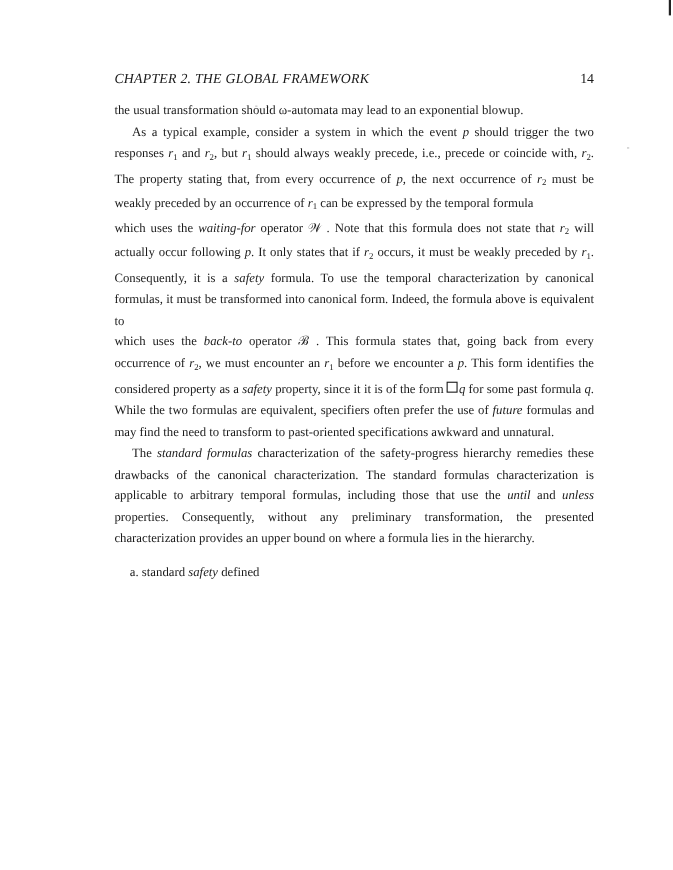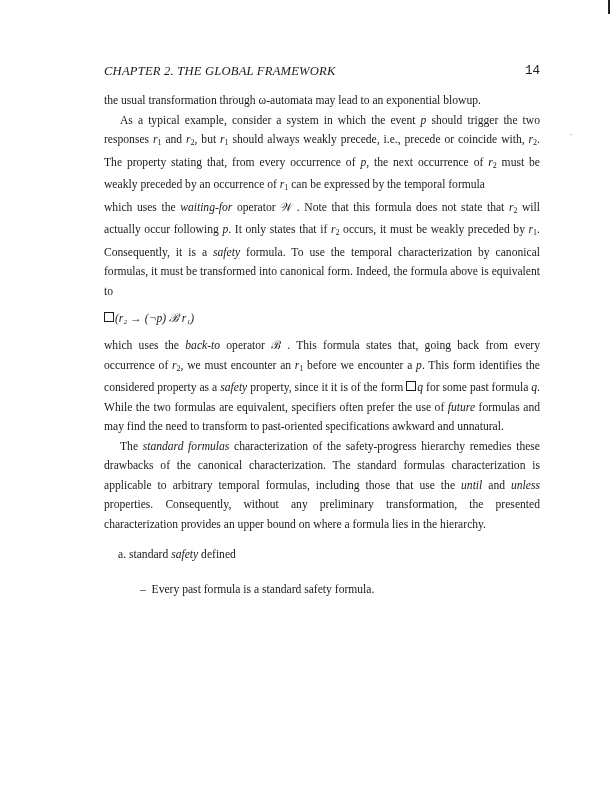--- a/index.html
+++ b/index.html
@@ -3,21 +3,21 @@
 <meta charset="utf-8">
 <style>
   html, body { margin:0; padding:0; background:#ffffff; }
   body { width:612px; height:791px; position:relative; overflow:hidden;
          font-family:"DejaVu Serif","Liberation Serif",serif; color:#1a1a1a; }
   .page { position:absolute; left:0; top:0; width:612px; height:595px; }
   .corner-mark { position:absolute; right:2px; top:0; width:2px; height:14px; background:#222; }
   .running-head { position:absolute; left:104px; top:64px; width:436px; height:16px;
                   font-family:"Liberation Serif",serif; font-size:12.6px; }
   .running-head .title { position:absolute; left:0; top:0; font-style:italic; letter-spacing:0.2px; }
-  .running-head .num { position:absolute; right:0; top:0;font-family:Liberation Mono, monospace; }
+  .running-head .num { position:absolute; right:0; top:0; }
   .body { position:absolute; left:104px; top:91px; width:436px;
           font-family:"Liberation Serif",serif; font-size:11.6px; line-height:19.55px;
           text-align:justify; }
   .p { margin:0; }
   .indent { text-indent:16px; }
   .formula { margin:8px 0 7px 0; text-align:left; }
   .i { font-style:italic; }
   .sub { font-size:8px; vertical-align:-2px; }
   .box { display:inline-block; width:8px; height:8px; border:1px solid #1a1a1a; vertical-align:0px; margin-right:1px; }
   .item-a { margin:11px 0 0 14px; text-align:left; }
@@ -32,31 +32,29 @@
   <div class="speck" style="left:232px;top:96px;"></div>
   <div class="speck" style="left:242px;top:97px;"></div>
   <div class="speck" style="left:570px;top:134px;"></div>
 
   <div class="running-head">
     <span class="title">CHAPTER 2.  THE GLOBAL FRAMEWORK</span>
     <span class="num">14</span>
   </div>
 
   <div class="body">
-    <p class="p">the usual transformation through ω-automata may lead to an exponential blowup.</p>
+    <p class="p">the usual transformation should ω-automata may lead to an exponential blowup.</p>
 
     <p class="p indent"><span>As a typical example, consider a system in which the event </span><span class="i">p</span><span> should trigger the two responses </span><span class="i">r</span><span class="sub">1</span><span> and </span><span class="i">r</span><span class="sub">2</span><span>, but </span><span class="i">r</span><span class="sub">1</span><span> should always weakly precede, i.e., precede or coincide with, </span><span class="i">r</span><span class="sub">2</span><span>.  The property stating that, from every occurrence of </span><span class="i">p</span><span>, the next occurrence of </span><span class="i">r</span><span class="sub">2</span><span> must be weakly preceded by an occurrence of </span><span class="i">r</span><span class="sub">1</span><span> can be expressed by the temporal formula</span></p>
 
 
     <p class="p"><span>which uses the </span><span class="i">waiting-for</span><span> operator  𝒲 .  Note that this formula does not state that </span><span class="i">r</span><span class="sub">2</span><span> will actually occur following </span><span class="i">p</span><span>.  It only states that if </span><span class="i">r</span><span class="sub">2</span><span> occurs, it must be weakly preceded by </span><span class="i">r</span><span class="sub">1</span><span>.  Consequently, it is a </span><span class="i">safety</span><span> formula.  To use the temporal characterization by canonical formulas, it must be transformed into canonical form. Indeed, the formula above is equivalent to</span></p>
 
-    <p class="p formula"><span class="box"></span><span class="i">(r₂ → (¬p) ℬ r₁)</span></p>
 
     <p class="p"><span>which uses the </span><span class="i">back-to</span><span> operator  ℬ .  This formula states that, going back from every occurrence of </span><span class="i">r</span><span class="sub">2</span><span>, we must encounter an </span><span class="i">r</span><span class="sub">1</span><span> before we encounter a </span><span class="i">p</span><span>.  This form identifies the considered property as a </span><span class="i">safety</span><span> property, since it it is of the form </span><span class="box"></span><span class="i">q</span><span> for some past formula </span><span class="i">q</span><span>.  While the two formulas are equivalent, specifiers often prefer the use of </span><span class="i">future</span><span> formulas and may find the need to transform to past-oriented specifications awkward and unnatural.</span></p>
 
     <p class="p indent"><span>The </span><span class="i">standard formulas</span><span> characterization of the safety-progress hierarchy remedies these drawbacks of the canonical characterization.  The standard formulas characterization is applicable to arbitrary temporal formulas, including those that use the </span><span class="i">until</span><span> and </span><span class="i">unless</span><span> properties.  Consequently, without any preliminary transformation, the presented characterization provides an upper bound on where a formula lies in the hierarchy.</span></p>
 
 
     <p class="p item-a"><span>a.</span> <span>standard </span><span class="i">safety</span><span> defined</span></p>
 
-    <p class="p item-dash"><span>–</span>&nbsp; <span>Every past formula is a standard safety formula.</span></p>
   </div>
 </div>
 
 </body></html>

